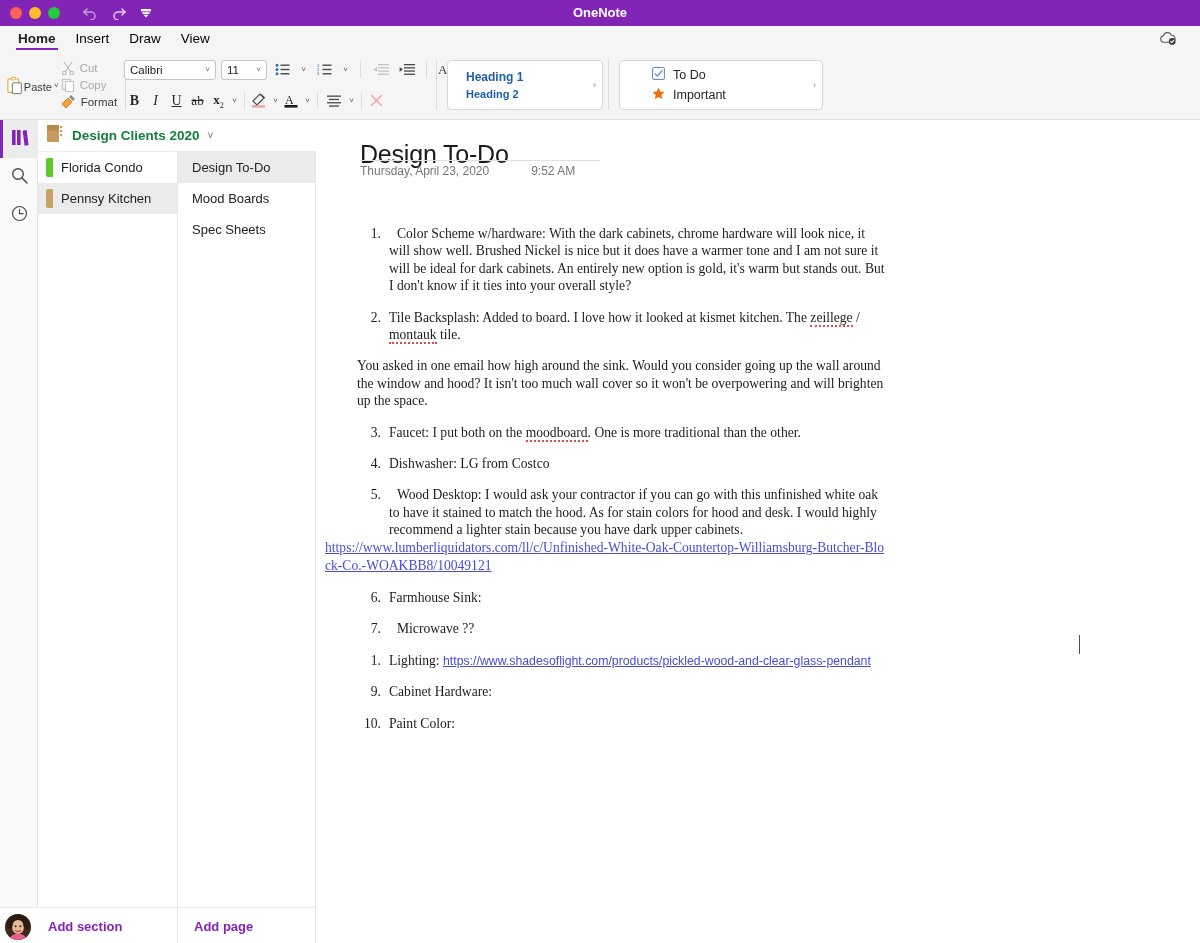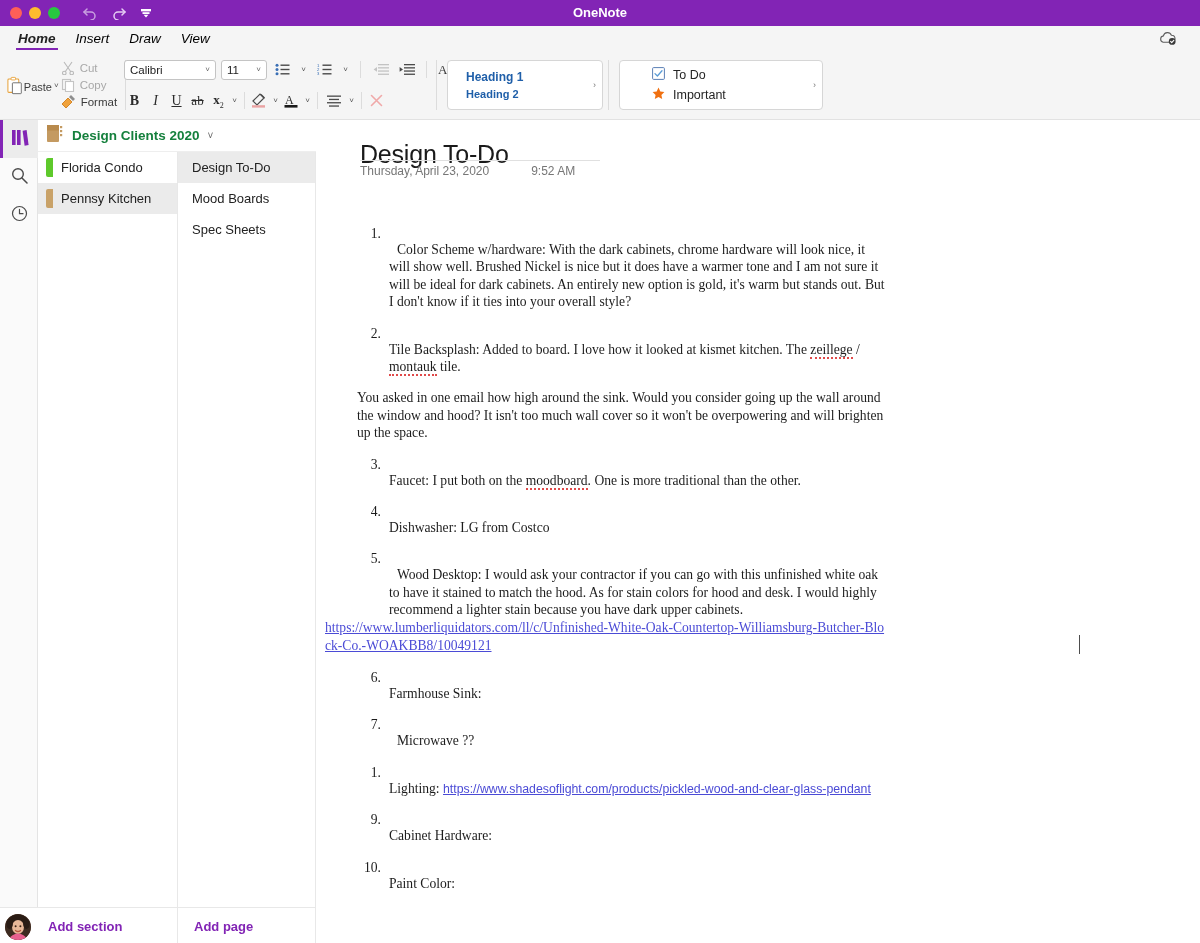--- a/index.html
+++ b/index.html
@@ -29,21 +29,21 @@
     position: absolute; left: 0; width: 1200px; text-align: center;
     color: #ffffff; font-size: 13px; line-height: 26px;
     pointer-events: none;
     font-weight: bold;
   }
 
   
   .tabstrip {
     position: absolute; top: 26px; left: 0; width: 1200px; height: 24px;
     background: #f5f5f5;
-    display: flex; align-items: flex-end; padding-left: 8px; font-style: italic;
+    display: flex; align-items: flex-end; padding-left: 8px;
   }
   .tab {
     font-size: 13.5px; color: #000000; padding: 0 10px 4px 10px;
     position: relative;
   }
   .tab.active { color: #222; font-weight: bold; }
   .tab.active::after {
     content: ""; position: absolute; left: 8px; right: 8px; bottom: 0;
     height: 2px; background: #8224b5;
   }
@@ -199,21 +199,21 @@
 
   .body {
     position: absolute; left: 40px; top: 105px; width: 530px;
     font-family: "Liberation Serif", serif;
     font-size: 13.6px; color: #1c1c1c; line-height: 1.28;
   }
   .li {
     display: flex; margin-bottom: 14px;
   }
   .li .num { width: 32px; flex: 0 0 32px; text-align: right; padding-right: 8px; }
-  .li .txt { flex: 1; margin-top: 16px; }
+  .li .txt { flex: 1; }
   .li.indent-extra .txt { text-indent: 8px; }
   .para { margin-bottom: 14px; }
   .sp-err {
     border-bottom: 2px dotted #e04a4a;
     padding-bottom: 0px;
   }
   a.link, .link {
     color: #4b4bd6; text-decoration: underline; word-break: break-all;
   }
   .link.sans {

